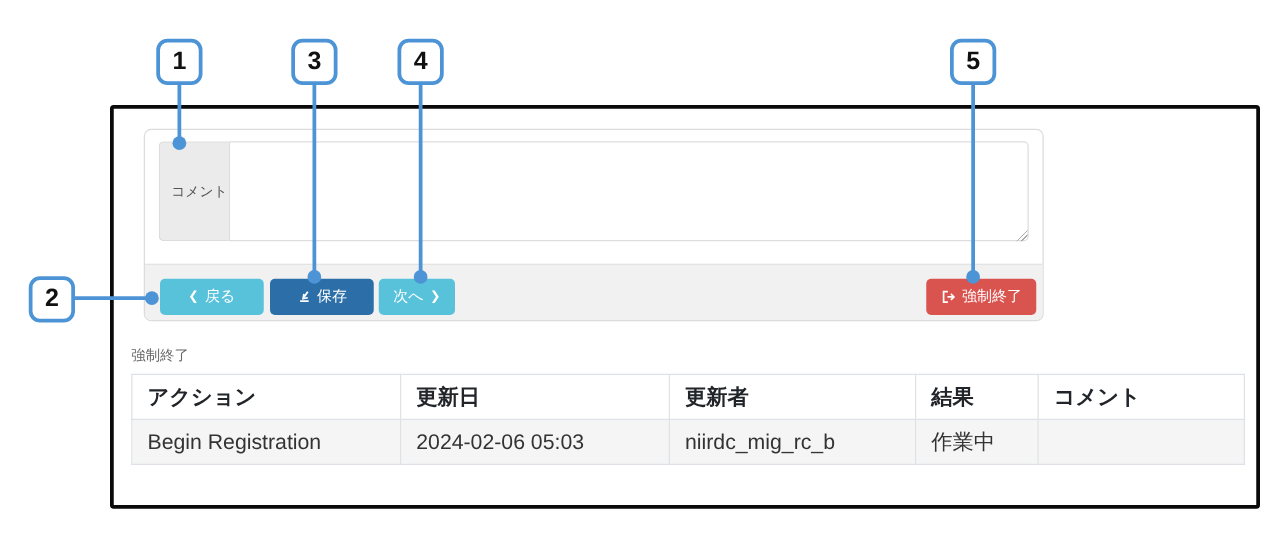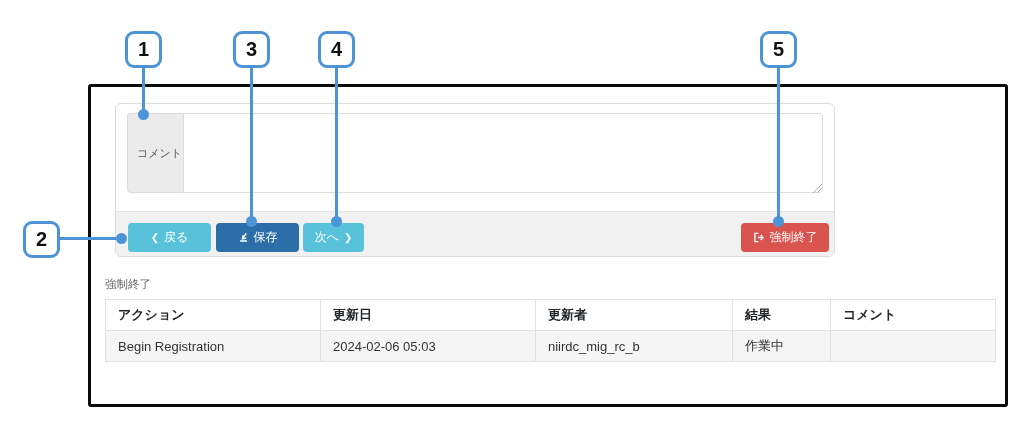--- a/index.html
+++ b/index.html
@@ -63,21 +63,21 @@
   .btn-back { left:12px;  width:83px; background:#57c2da; }
   .btn-save { left:100px; width:83px; background:#2c6fa8; }
   .btn-next { left:187px; width:61px; background:#57c2da; }
   .btn-force{ left:625px; width:88px; background:#d9534f; }
   .btn svg { display:block; }
 
   
   .history-title { position:absolute; left:105px; top:277px; font-size:11.5px; color:#666; z-index:2; }
   table.history {
     position:absolute; left:105px; top:299px; width:890px;
-    border-collapse:collapse; table-layout:fixed; font-size:13px; z-index:2;
+    border-collapse:collapse; table-layout:fixed; font-size:17px; z-index:2;
     background:#fff;
   }
   table.history th, table.history td {
     border:1px solid #dee2e6; padding:6px 12px; text-align:left;
     overflow:hidden; white-space:nowrap;
   }
   table.history th { color:#212529; font-weight:bold; height:26px; }
   table.history td { color:#333; height:28px; }
   table.history tbody tr:nth-child(odd) { background:#f5f5f5; }
   table.history tbody tr:nth-child(even){ background:#fff; }

